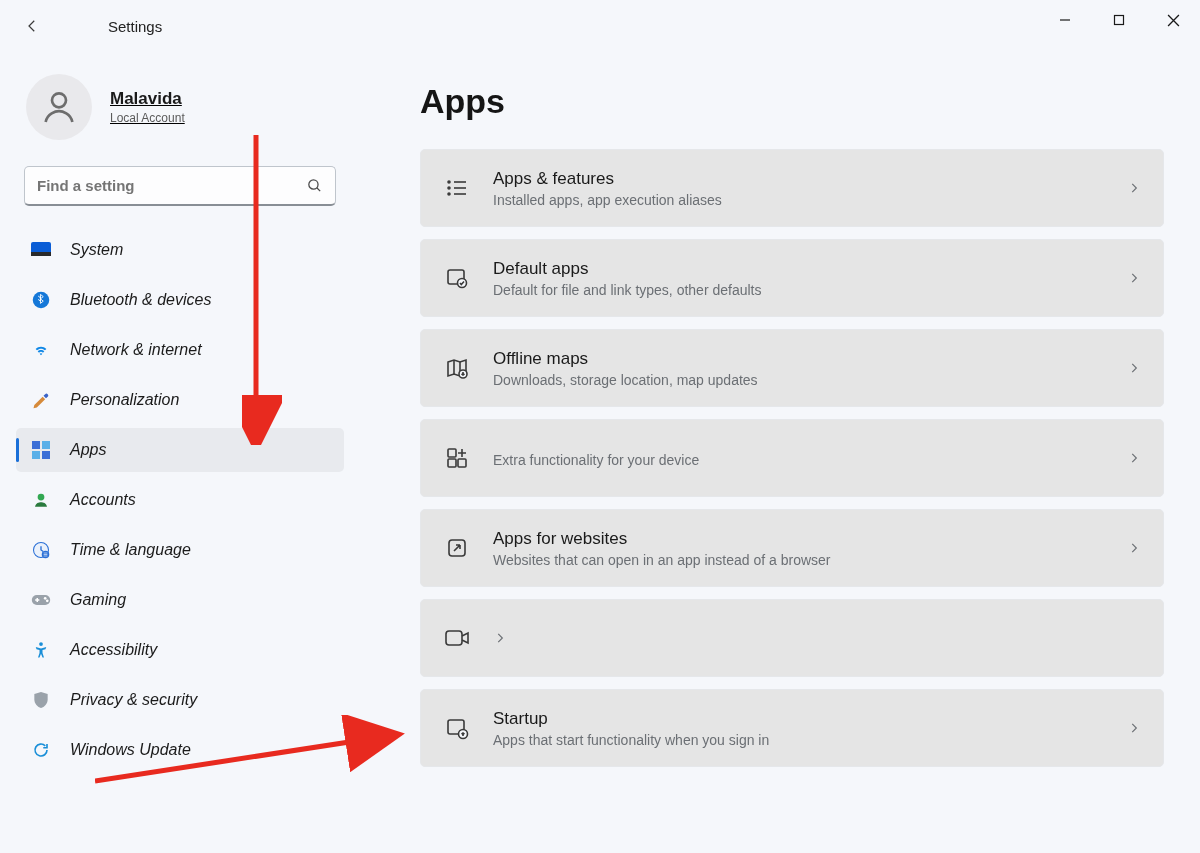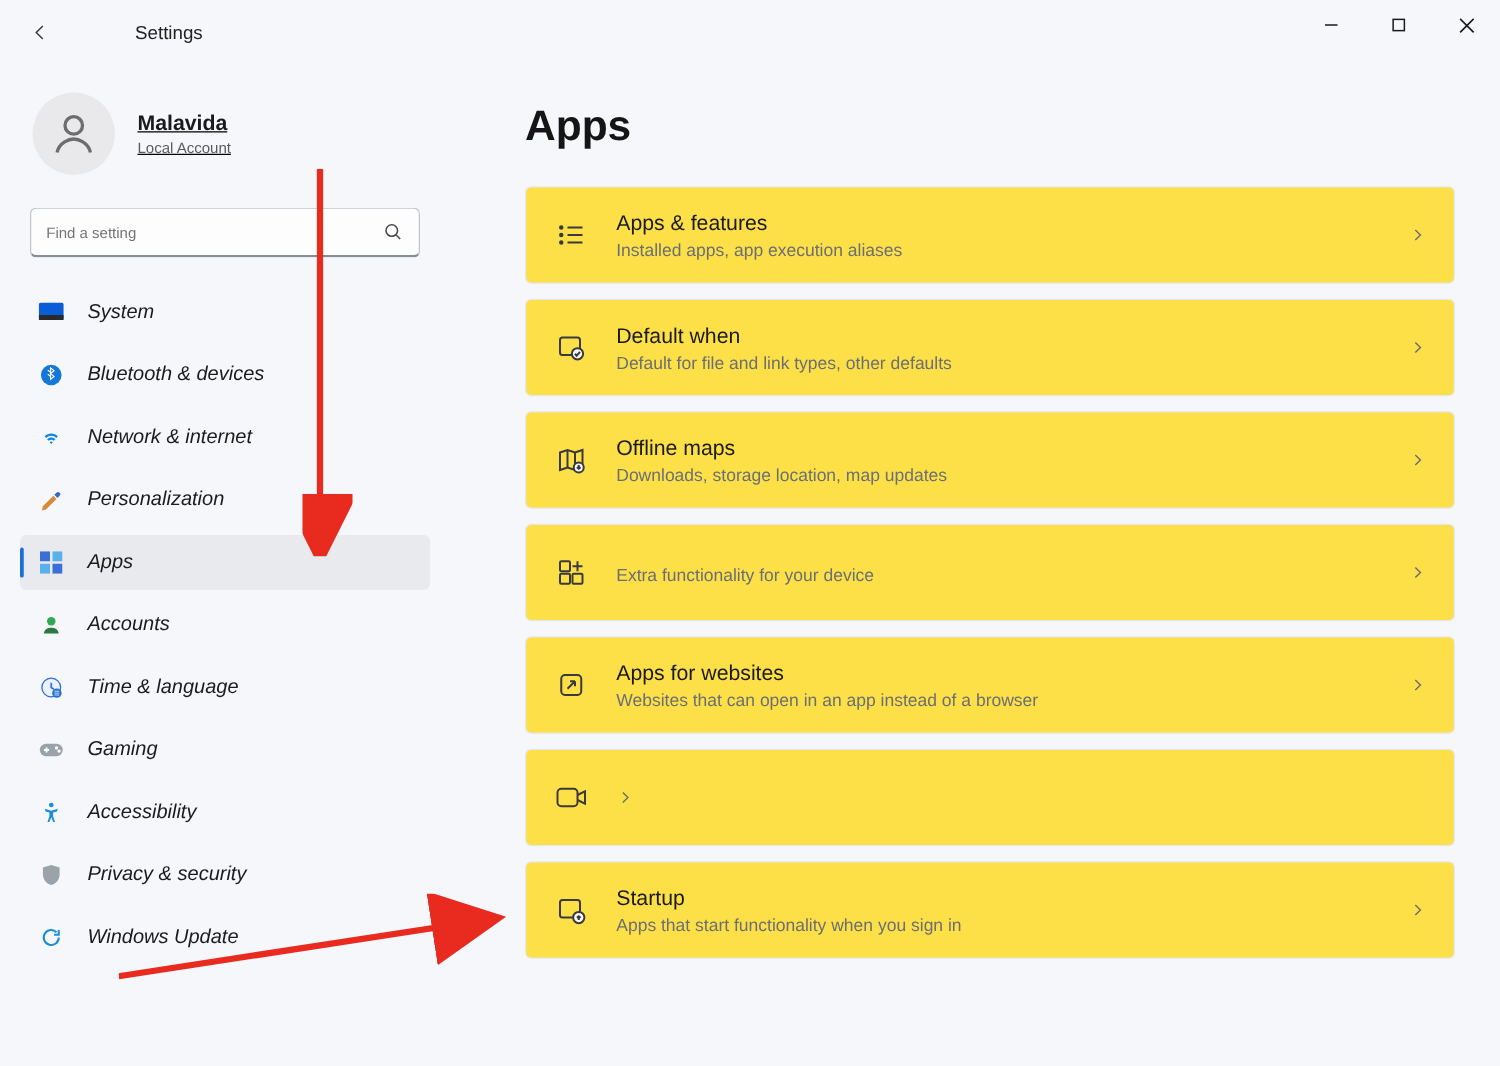--- a/index.html
+++ b/index.html
@@ -79,22 +79,23 @@
     border-radius: 5px;
     background: #fdfdfe;
     height: 40px;
     padding: 0 12px;
     margin: 6px 8px 22px 8px;
   }
   .search-box input {
     flex: 1;
     border: none; outline: none;
     background: transparent;
-    font-size: 12px;
+    font-size: 15px;
     color: #555;
+    font-weight: bold;
   }
   .nav { list-style: none; }
   .nav-item {
     display: flex;
     align-items: center;
     height: 44px;
     padding: 0 14px;
     border-radius: 5px;
     cursor: pointer;
     font-size: 16px;
@@ -125,21 +126,21 @@
     padding: 30px 36px 0 60px;
     overflow-y: auto;
   }
   .page-title {
     font-size: 34px;
     font-weight: 600;
     color: #151515;
     margin-bottom: 28px;
   }
   .card {
-    background: #fde047;
+    background: #e5e5e5;
     border: 1px solid #e5e7ea;
     border-radius: 5px;
     height: 78px;
     display: flex;
     align-items: center;
     padding: 0 22px;
     margin-bottom: 12px;
     cursor: pointer;
   }
   .card-icon {
@@ -346,21 +347,21 @@
 
       <div class="card">
         <span class="card-icon">
             <svg width="24" height="24" viewBox="0 0 24 24" fill="none" stroke="#3a3a3a" stroke-width="1.6">
               <rect x="3" y="4" width="16" height="14" rx="2"></rect>
               <circle cx="17" cy="17" r="4.5" fill="#f5f7fb"></circle>
               <path d="M15 17l1.3 1.5L19 15.5" stroke-width="1.6"></path>
             </svg>
           </span>
         <div class="card-text">
-          <div class="card-title">Default when</div>
+          <div class="card-title">Default apps</div>
           <div class="card-sub">Default for file and link types, other defaults</div>
         </div>
         <svg class="chev" width="14" height="14" viewBox="0 0 24 24" fill="none" stroke="currentColor" stroke-width="2">
             <path d="M9 5l7 7-7 7"></path>
           </svg>
       </div>
 
       <div class="card">
         <span class="card-icon">
             <svg width="24" height="24" viewBox="0 0 24 24" fill="none" stroke="#3a3a3a" stroke-width="1.6">

